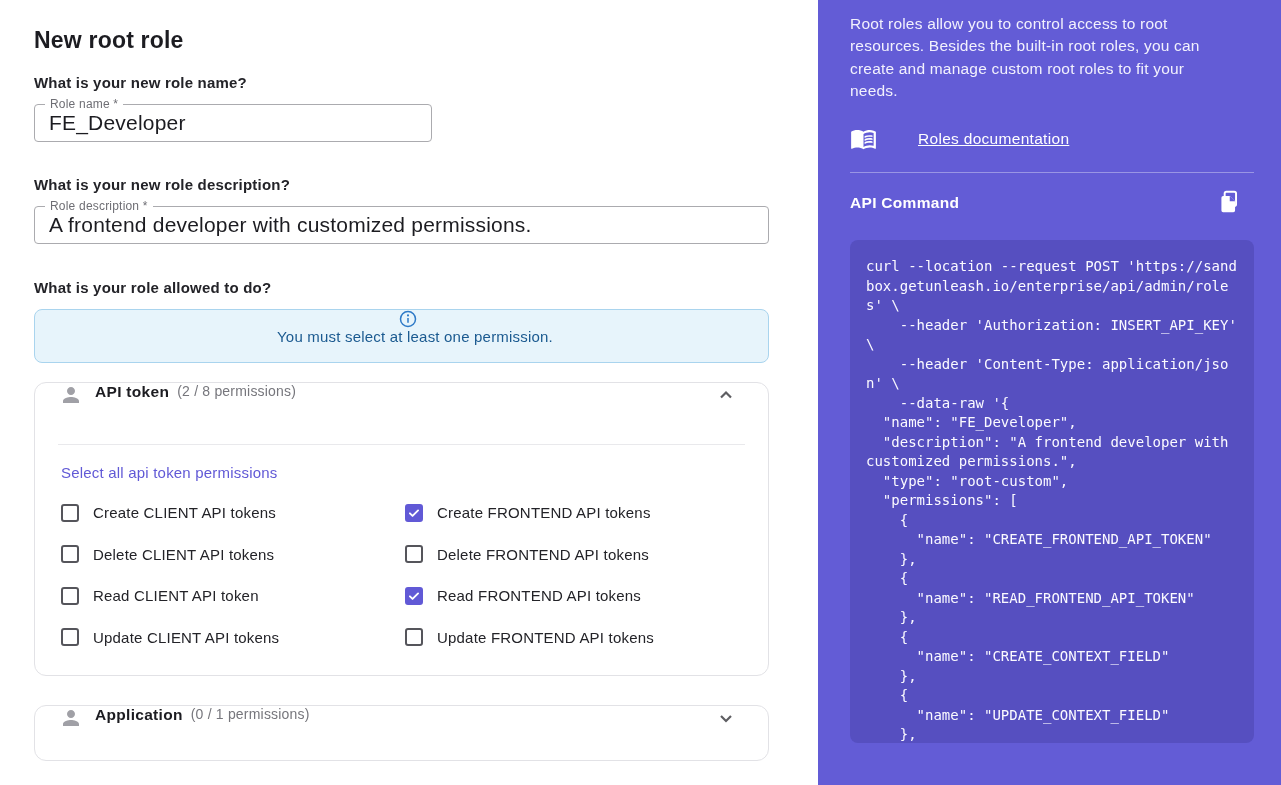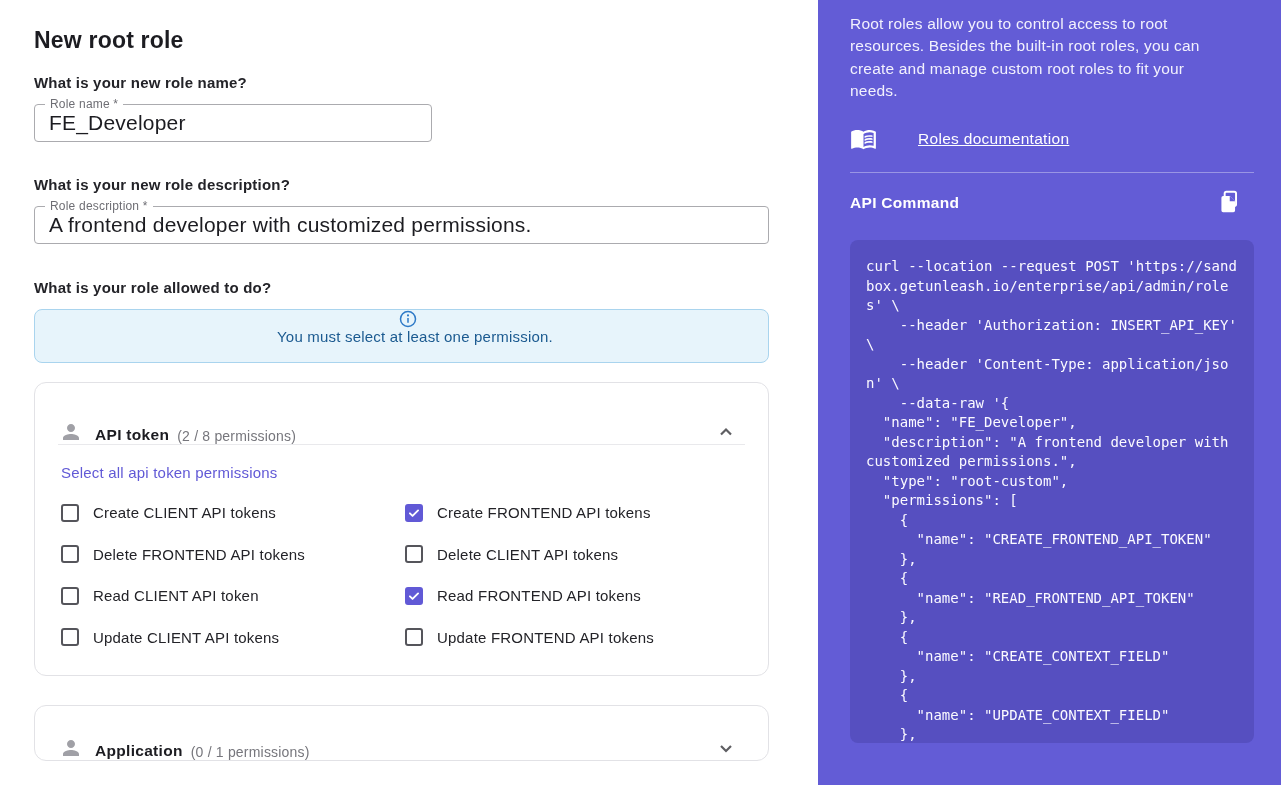--- a/index.html
+++ b/index.html
@@ -45,21 +45,21 @@
   .info-alert .icon-wrap { width:18px; height:18px; flex:0 0 auto; display:flex; }
   .info-alert .alert-text { margin-left:14px; font-size:15px; color:#1b5a90; letter-spacing:.2px; }
 
   
   .accordion {
     position:absolute; left:34px; width:735px; background:#fff;
     border:1px solid #e2e2e6; border-radius:12px;
   }
   .acc-api { top:382px; height:294px; }
   .acc-app { top:705px; height:56px; }
-  .acc-header { display:flex; align-items:flex-end; padding:0 30px 0 24px; cursor:pointer; }
+  .acc-header { display:flex; align-items:flex-start; padding:0 30px 0 24px; cursor:pointer; }
   .acc-api .acc-header { height:61px; }
   .acc-app .acc-header { height:54px; }
   .acc-person { width:24px; height:24px; flex:0 0 auto; display:flex; }
   .acc-title { margin-left:12px; font-size:15.5px; font-weight:700; color:#1c1c21; letter-spacing:.3px; }
   .acc-count { margin-left:8px; font-size:14px; color:#76767c; letter-spacing:.2px; }
   .acc-chevron { margin-left:auto; width:24px; height:24px; display:flex; }
   .acc-divider { height:1px; background:#e9e9ec; margin:0 23px; }
   .acc-body { padding:19px 26px 0 26px; }
   .select-all {
     display:inline-block; font-size:15px; color:#6159d6; letter-spacing:.2px;
@@ -164,26 +164,26 @@
             <span class="cb checked">
                 <svg viewBox="0 0 24 24">
                   <path d="M5 12.5l4.5 4.5L19 7.5" stroke="#fff" stroke-width="3.2" fill="none" stroke-linecap="round" stroke-linejoin="round"></path>
                 </svg>
               </span>
             <span class="cb-label">Create FRONTEND API tokens</span>
           </label>
 
           <label class="cb-row">
             <span class="cb"></span>
+            <span class="cb-label">Delete CLIENT API tokens</span>
+          </label>
+
+          <label class="cb-row">
+            <span class="cb"></span>
             <span class="cb-label">Delete FRONTEND API tokens</span>
-          </label>
-
-          <label class="cb-row">
-            <span class="cb"></span>
-            <span class="cb-label">Delete CLIENT API tokens</span>
           </label>
 
           <label class="cb-row">
             <span class="cb"></span>
             <span class="cb-label">Read CLIENT API token</span>
           </label>
 
           <label class="cb-row">
             <span class="cb checked">
                 <svg viewBox="0 0 24 24">

